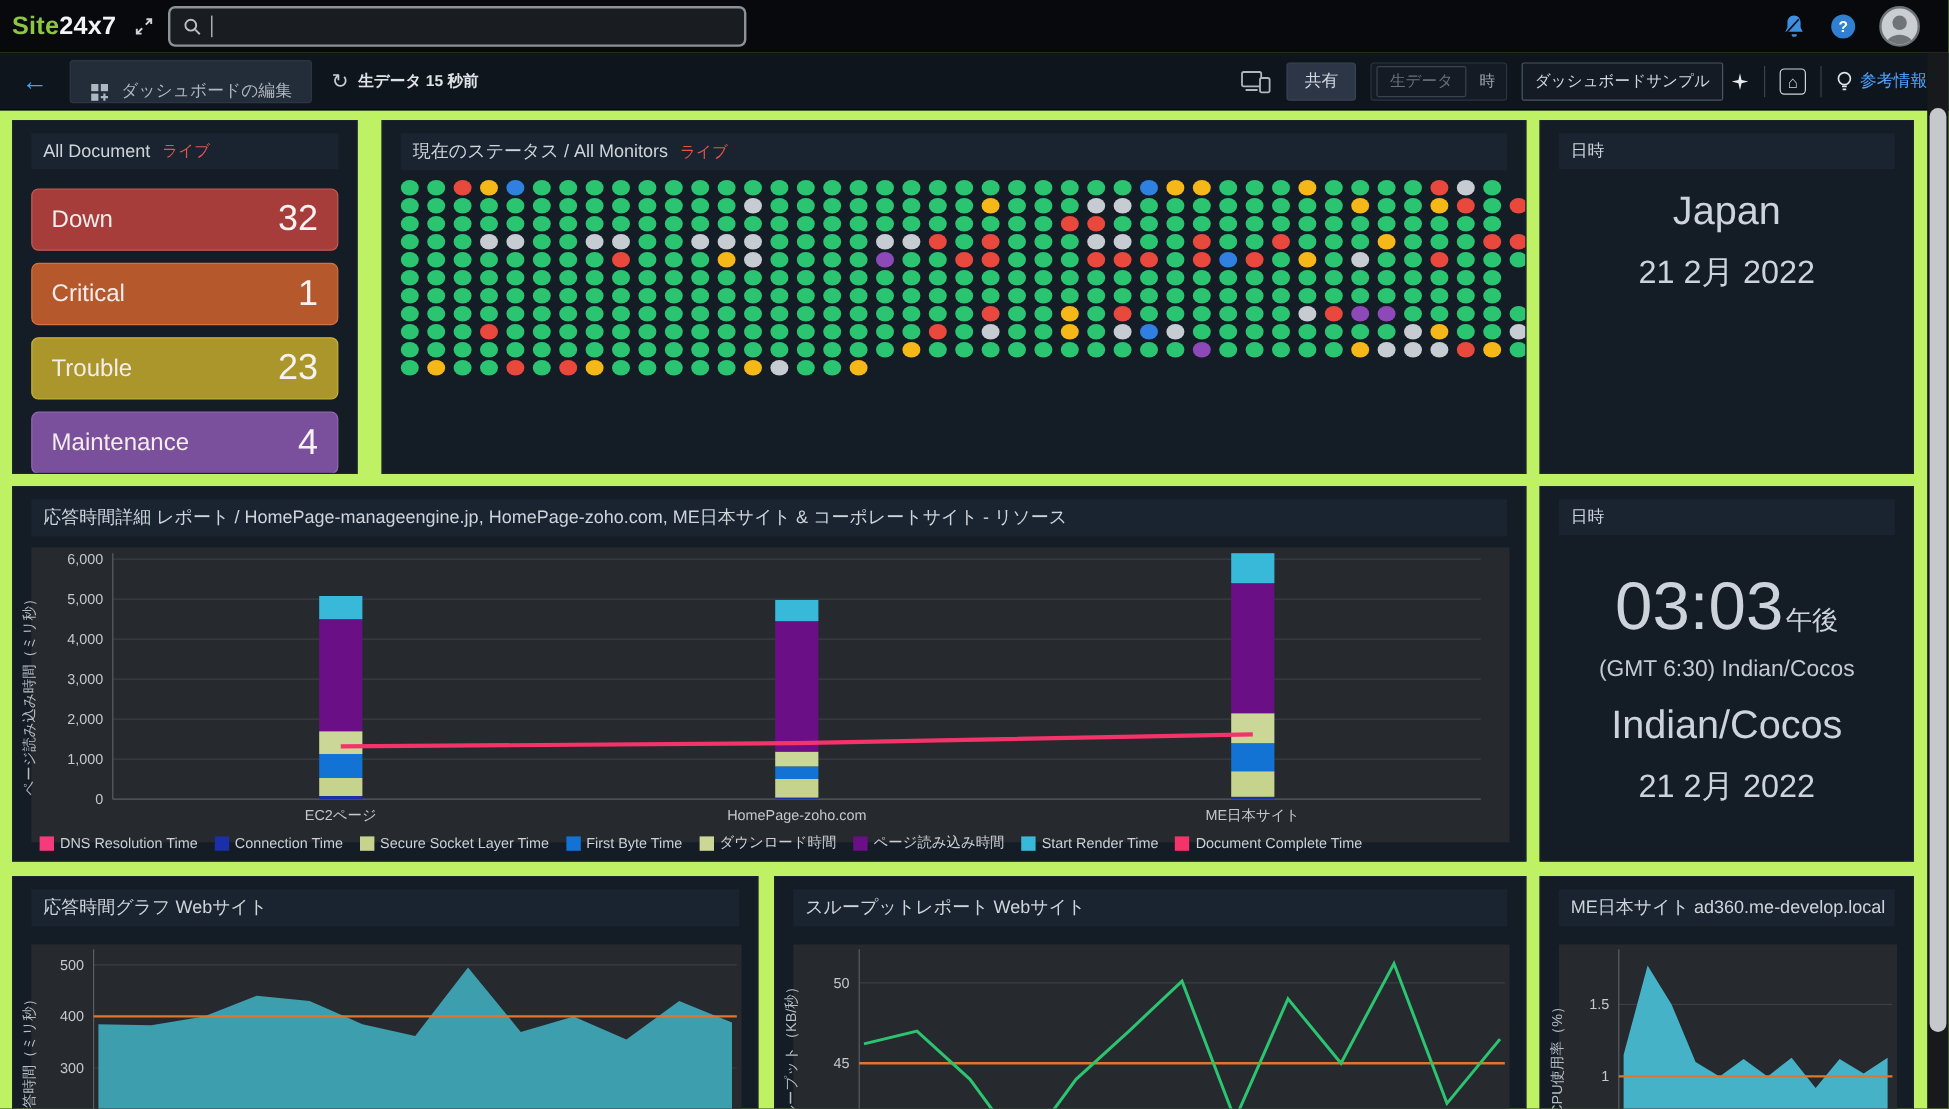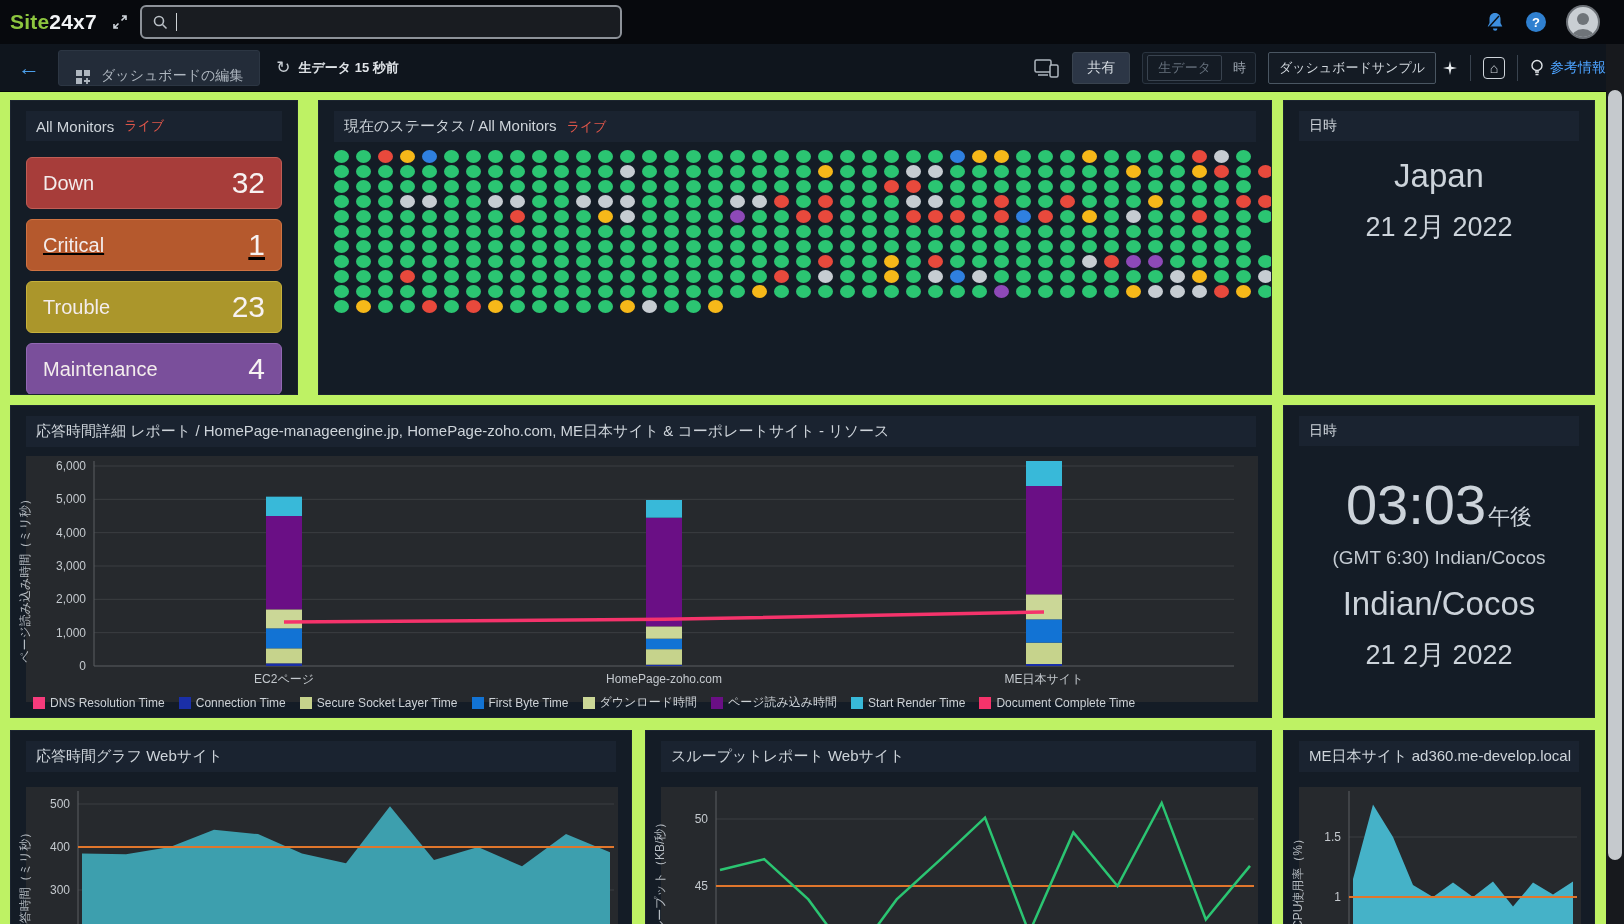--- a/index.html
+++ b/index.html
@@ -152,29 +152,29 @@
           <circle cx="7" cy="6.5" r="5" fill="none" stroke="#dfe3e7" stroke-width="1.4"></circle>
           <path d="M5 13 h4 M5.5 15.5 h3" stroke="#dfe3e7" stroke-width="1.4"></path>
         </svg>
         <span>参考情報</span>
       </span>
     </div>
   </div>
 
   <div class="panel" style="left:10px;top:100px;width:288px;height:295px;">
     <div class="phead">
-      <span>All Monitors</span>
+      <span>All Document</span>
       <span class="live">ライブ</span>
     </div>
     <div class="cards">
       <div class="mcard" style="background: rgb(167, 61, 58); border-color: rgb(192, 93, 85); justify-content: flex-end;">
         <span class="lb">Down</span>
         <span class="vl">32</span>
       </div>
-      <div class="mcard" style="background: rgb(181, 89, 45); border-color: rgb(207, 115, 66); text-decoration: underline;">
+      <div class="mcard" style="background: rgb(181, 89, 45); border-color: rgb(207, 115, 66);">
         <span class="lb">Critical</span>
         <span class="vl">1</span>
       </div>
       <div class="mcard" style="background: rgb(171, 150, 43); border-color: rgb(199, 177, 59);">
         <span class="lb">Trouble</span>
         <span class="vl">23</span>
       </div>
       <div class="mcard" style="background: rgb(122, 79, 155); border-color: rgb(145, 104, 179);">
         <span class="lb">Maintenance</span>
         <span class="vl">4</span>

